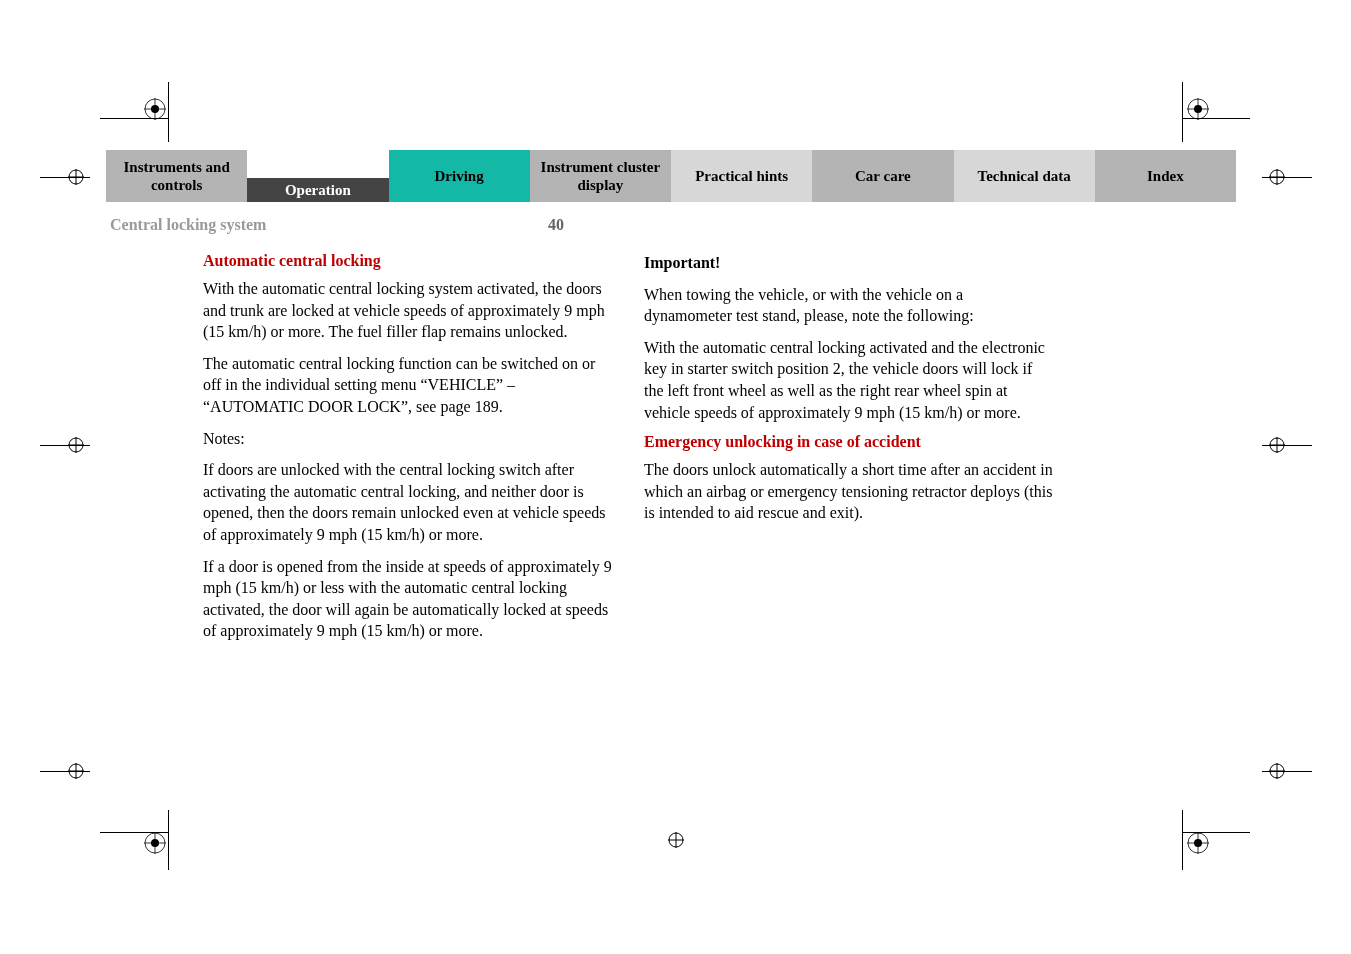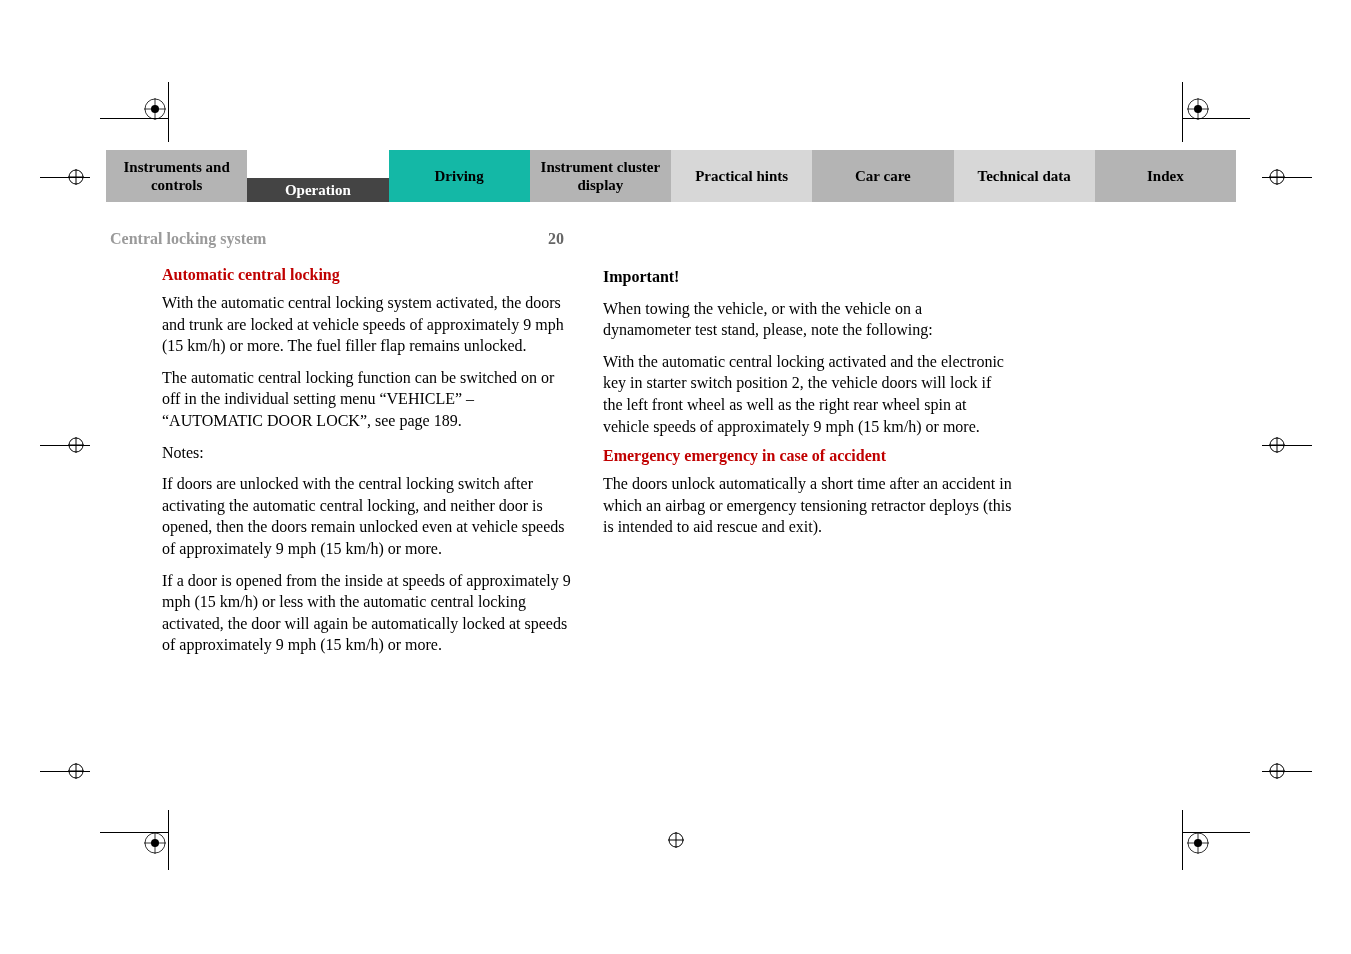--- a/index.html
+++ b/index.html
@@ -54,32 +54,32 @@
   .tab6 { background: #d7d7d7; }
   .tab7 { background: #b4b4b4; }
   .header-row {
     display: flex;
     align-items: baseline;
     margin-top: 14px;
     font-size: 16px;
     color: #9a9a9a;
     font-weight: bold;
   }
-  .section-title { flex: 0 0 438px; padding-left: 4px; margin-top: 14px; }
+  .section-title { flex: 0 0 438px; padding-left: 4px; }
   .page-number { flex: 0 0 40px; text-align: left; color: #666; }
   .content {
     display: flex;
     margin-top: 8px;
   }
   .col {
     width: 500px;
     padding-right: 20px;
     box-sizing: border-box;
   }
-  .col-left { margin-left: 56px; width: 430px; }
+  .col-left { margin-left: 97px; width: 430px; }
   .col-right { margin-left: 11px; width: 430px; }
   h3.red { color: #c00000; font-size: 16px; font-weight: bold; margin: 10px 0 8px 0; }
   p { font-size: 16px; line-height: 1.35; margin: 0 0 10px 0; }
   .label { font-weight: bold; }
   .side-line {
     position: absolute;
     background: #000;
   }
 </style>
 </head>
@@ -181,34 +181,34 @@
     <div class="tab tab2">Driving</div>
     <div class="tab tab3">Instrument cluster display</div>
     <div class="tab tab4">Practical hints</div>
     <div class="tab tab5">Car care</div>
     <div class="tab tab6">Technical data</div>
     <div class="tab tab7">Index</div>
   </div>
 
   <div class="header-row">
     <div class="section-title">Central locking system</div>
-    <div class="page-number">20</div>
+    <div class="page-number">40</div>
   </div>
 
   <div class="content">
     <div class="col col-left">
       <h3 class="red">Automatic central locking</h3>
       <p>With the automatic central locking system activated, the doors and trunk are locked at vehicle speeds of approximately 9 mph (15 km/h) or more. The fuel filler flap remains unlocked.</p>
       <p>The automatic central locking function can be switched on or off in the individual setting menu “VEHICLE” – “AUTOMATIC DOOR LOCK”, see page 189.</p>
       <p>Notes:</p>
       <p>If doors are unlocked with the central locking switch after activating the automatic central locking, and neither door is opened, then the doors remain unlocked even at vehicle speeds of approximately 9 mph (15 km/h) or more.</p>
       <p>If a door is opened from the inside at speeds of approximately 9 mph (15 km/h) or less with the automatic central locking activated, the door will again be automatically locked at speeds of approximately 9 mph (15 km/h) or more.</p>
     </div>
     <div class="col col-right">
       <p class="label" style="margin-top:10px;">Important!</p>
       <p>When towing the vehicle, or with the vehicle on a dynamometer test stand, please, note the following:</p>
       <p>With the automatic central locking activated and the electronic key in starter switch position 2, the vehicle doors will lock if the left front wheel as well as the right rear wheel spin at vehicle speeds of approximately 9 mph (15 km/h) or more.</p>
-      <h3 class="red">Emergency emergency in case of accident</h3>
+      <h3 class="red">Emergency unlocking in case of accident</h3>
       <p>The doors unlock automatically a short time after an accident in which an airbag or emergency tensioning retractor deploys (this is intended to aid rescue and exit).</p>
     </div>
   </div>
 
 </div>
 
 </body></html>

